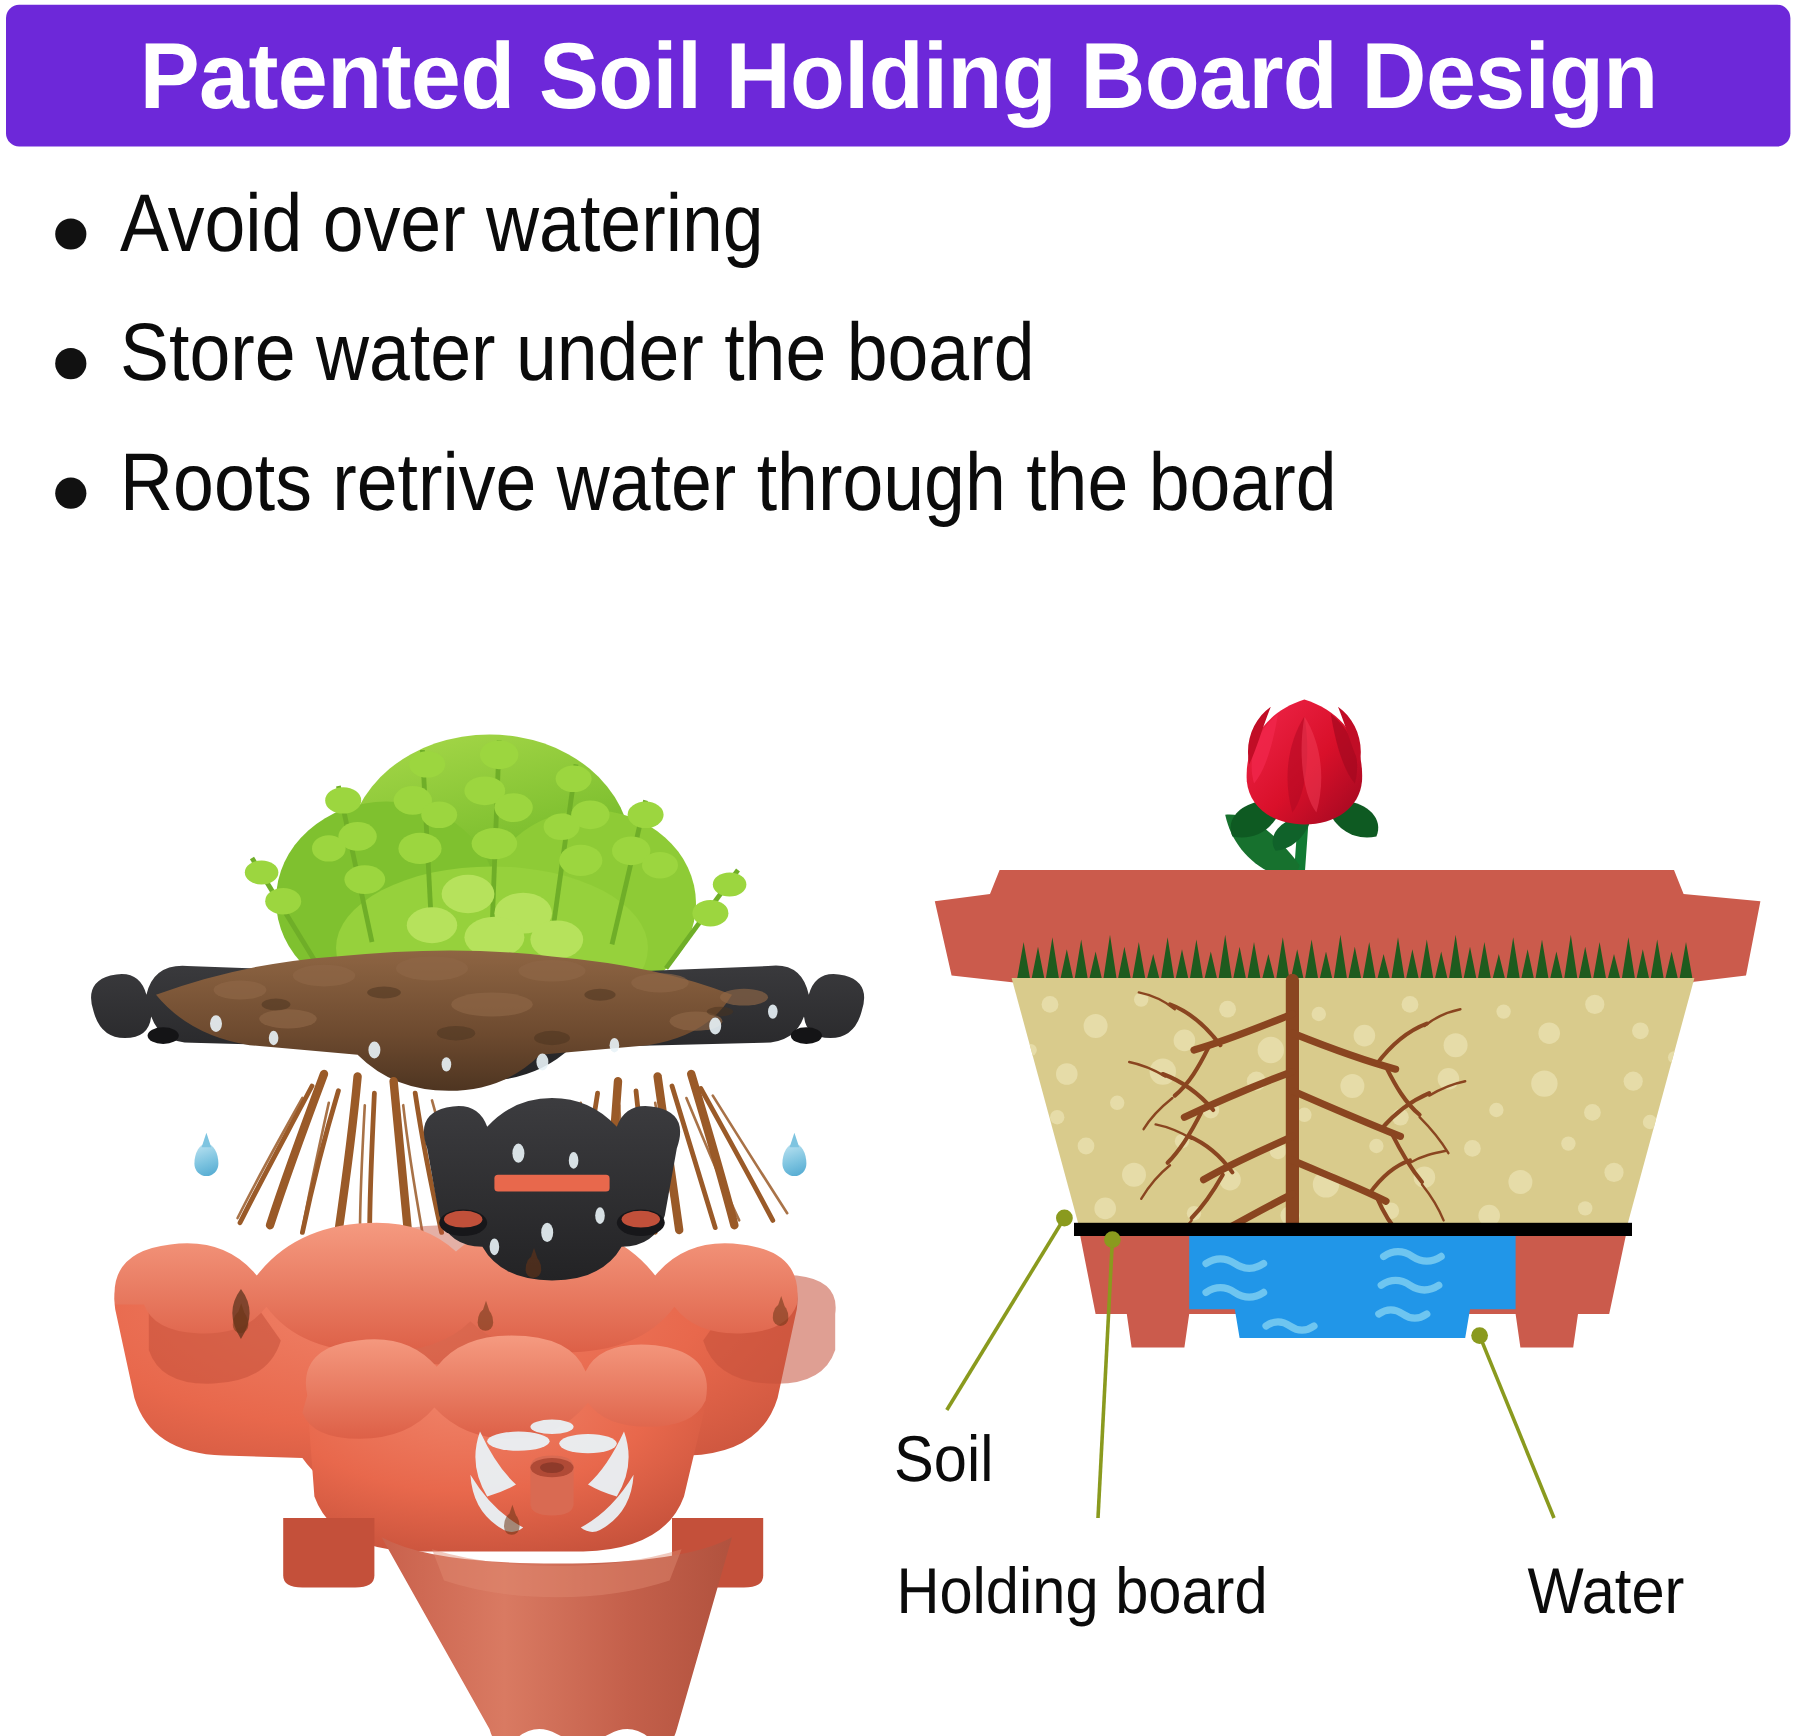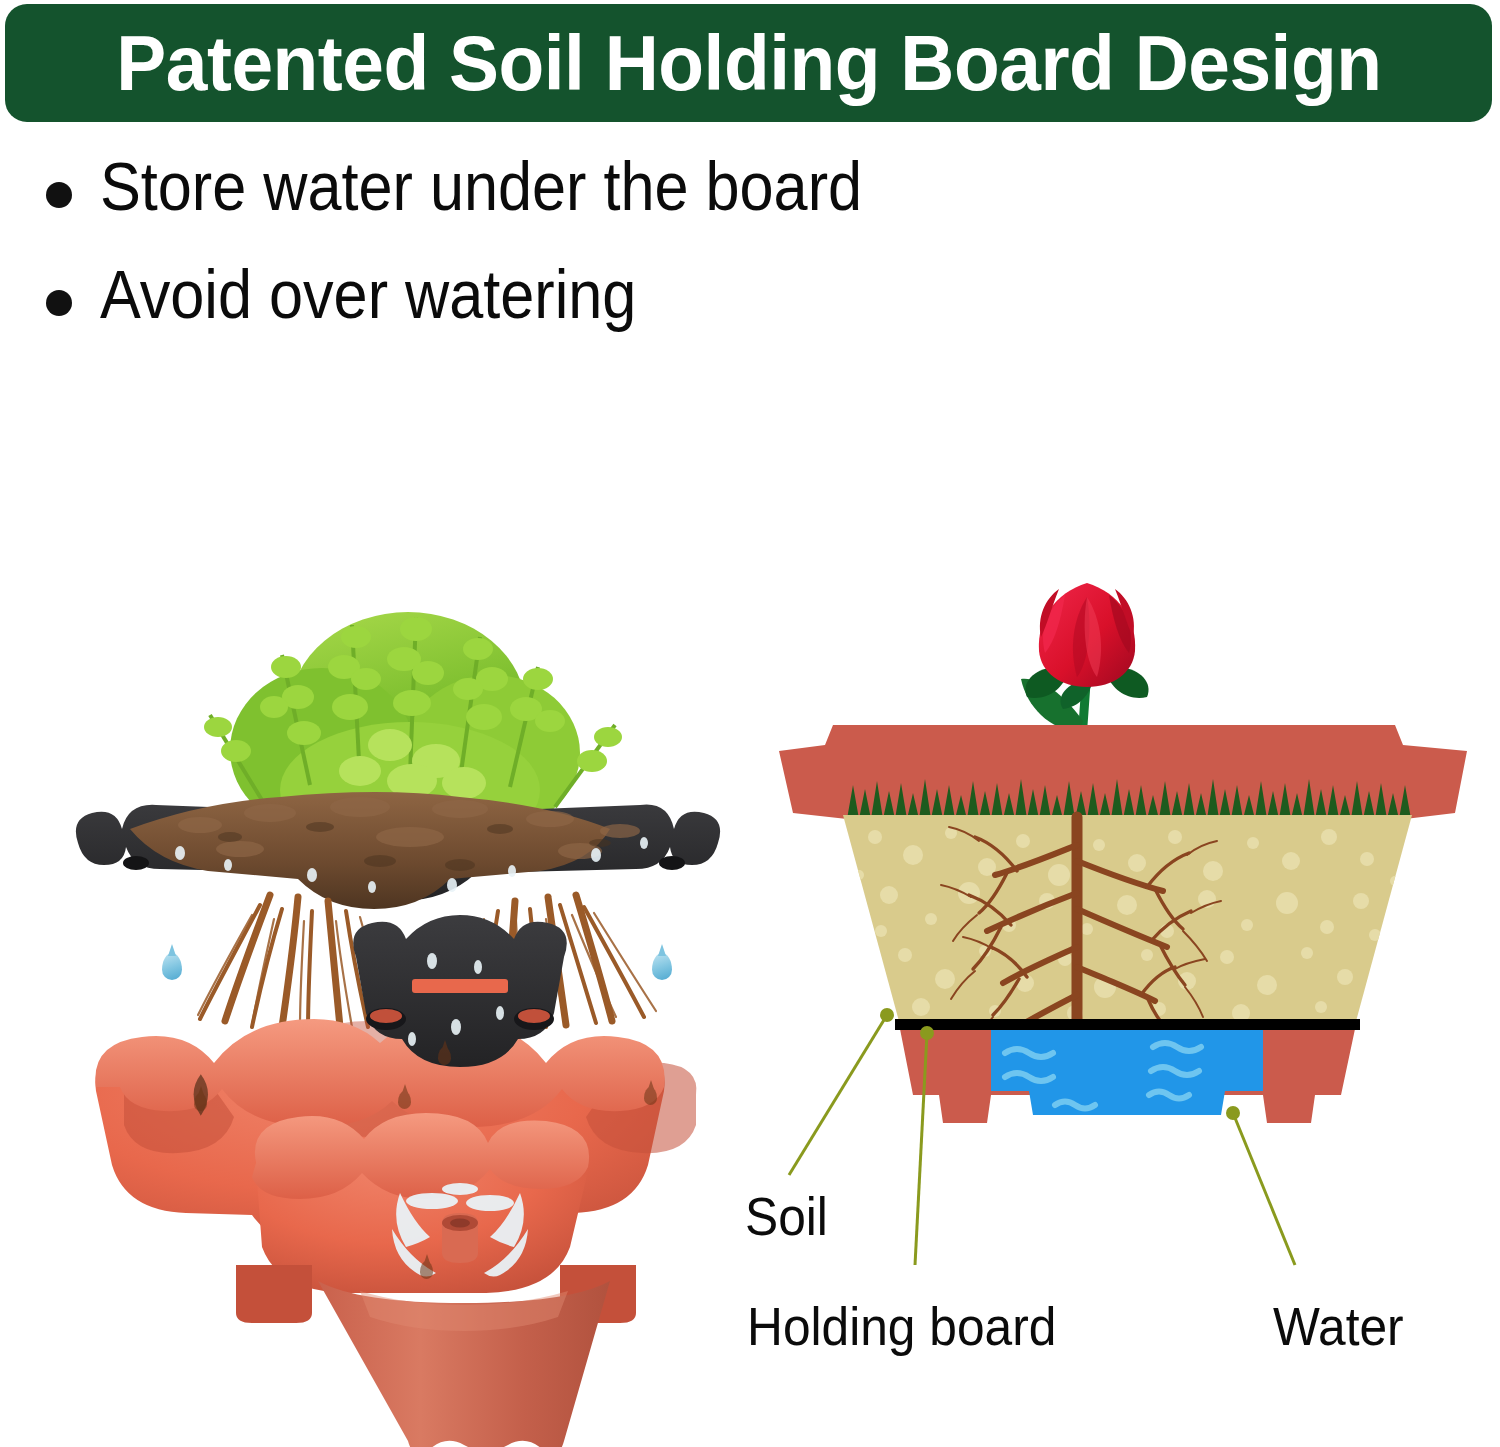--- a/index.html
+++ b/index.html
@@ -5,21 +5,21 @@
 <style>
   html,body{margin:0;padding:0;background:#ffffff;}
   body{
     width:1500px;height:1447px;position:relative;overflow:hidden;
     font-family:"Liberation Sans","DejaVu Sans",sans-serif;
   }
 
   
   #header-banner{
     position:absolute;left:5px;top:4px;width:1487px;height:118px;
-    background:#14532d;border-radius:22px;
+    background:#6d28d9;border-radius:11px;
     display:flex;align-items:center;justify-content:center;
     box-sizing:border-box;
   }
   #header-title{
     color:#ffffff;font-size:78px;font-weight:bold;
     letter-spacing:-0.5px;line-height:1;
     transform:scaleX(0.96);transform-origin:center;
     white-space:nowrap;
   }
 
@@ -80,25 +80,29 @@
 </head>
 <body>
 
 <div id="header-banner">
   <div id="header-title">Patented Soil Holding Board Design</div>
 </div>
 
 <div id="bullet-list">
   <div class="bullet-row">
     <div class="bullet-dot"></div>
+    <div class="bullet-text">Avoid over watering</div>
+  </div>
+  <div class="bullet-row">
+    <div class="bullet-dot"></div>
     <div class="bullet-text">Store water under the board</div>
   </div>
   <div class="bullet-row">
     <div class="bullet-dot"></div>
-    <div class="bullet-text">Avoid over watering</div>
+    <div class="bullet-text">Roots retrive water through the board</div>
   </div>
 </div>
 
 <div id="illustration-area">
 
   <div id="left-photo">
     <svg width="700" height="872" viewBox="0 0 700 872">
       <defs>
         <radialGradient id="potG" cx="40%" cy="25%" r="85%">
           <stop offset="0%" stop-color="#F0846A"></stop>

